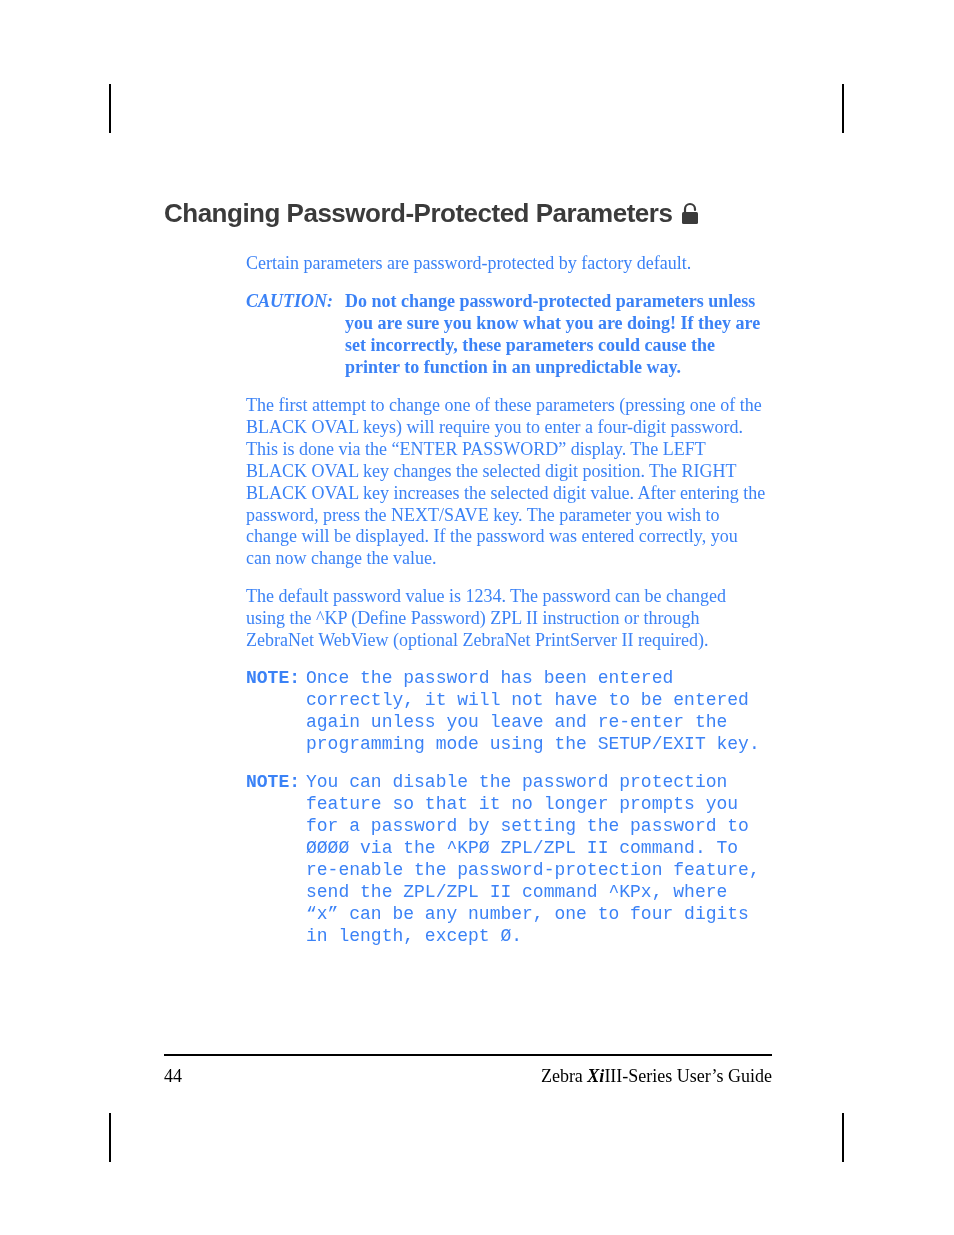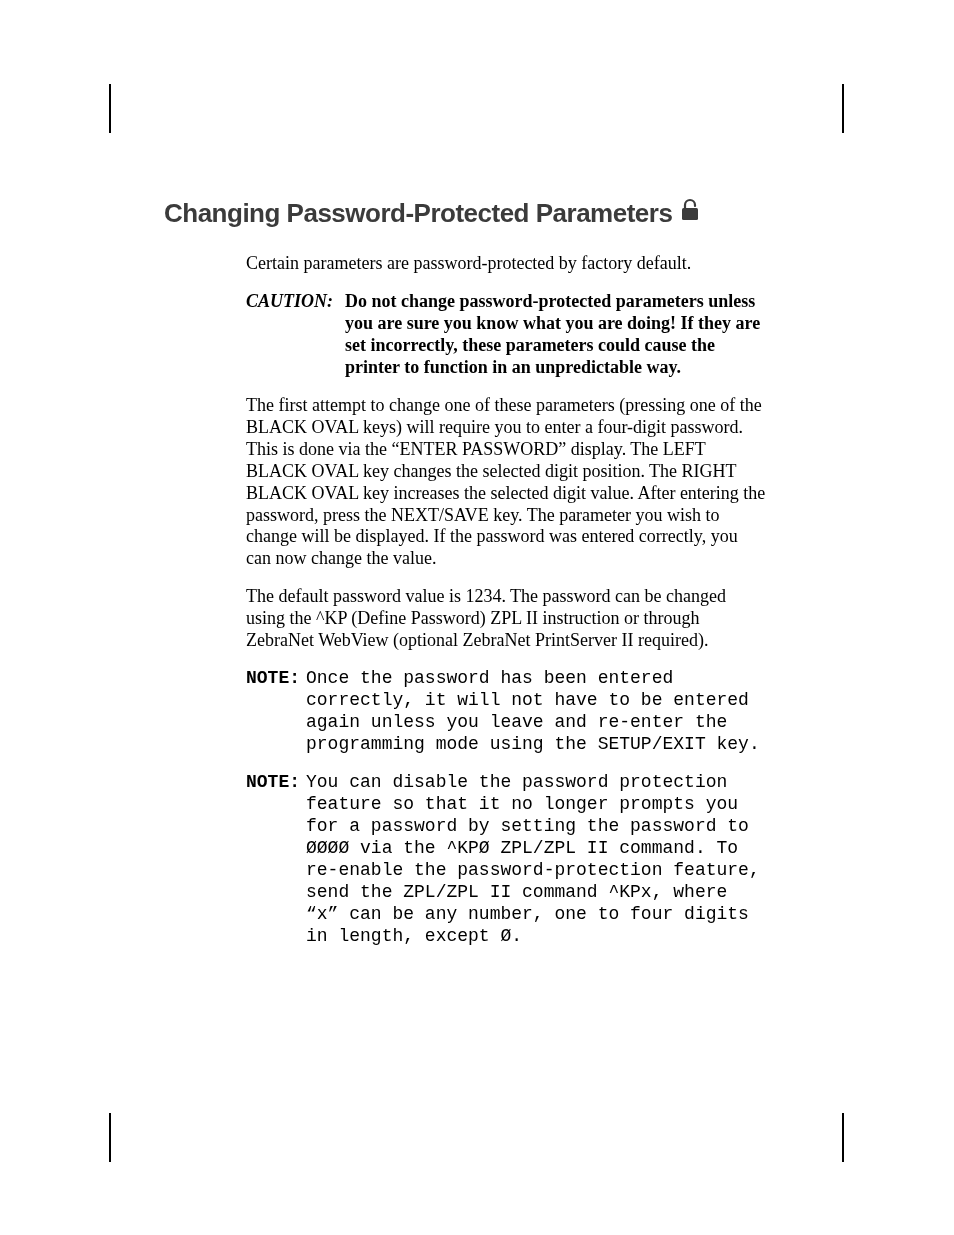--- a/index.html
+++ b/index.html
@@ -35,31 +35,32 @@
       width: 608px;
     }
     h1.heading {
       font-family: Arial, Helvetica, sans-serif;
       font-weight: 900;
       font-size: 26px;
       color: #3b3b3b;
       letter-spacing: -0.5px;
       margin-bottom: 24px;
       display: flex;
+      align-items: center;
       gap: 8px;
     }
     .lock-icon {
       display: inline-block;
       line-height: 0;
     }
     .body {
       margin-left: 82px;
       width: 520px;
       font-size: 18px;
-      color: #000000;
+      color: #3b82f6;
       line-height: 1.22;
     }
     .body p { margin-bottom: 16px; }
     .caution-block { margin-bottom: 16px; }
     .caution-block .row { display: flex; gap: 6px; }
     .caution-label {
       font-weight: bold;
       font-style: italic;
       white-space: nowrap;
       padding-right: 6px;
@@ -133,13 +134,22 @@
         <span class="note-text">Once the password has been entered correctly, it will not have to be entered again unless you leave and re-enter the programming mode using the SETUP/EXIT key.</span>
       </div>
 
       <div class="note-block">
         <span class="note-label">NOTE:</span>
         <span class="note-text">You can disable the password protection feature so that it no longer prompts you for a password by setting the password to ØØØØ via the ^KPØ ZPL/ZPL II  command.  To re-enable the password-protection feature, send the ZPL/ZPL II command ^KPx, where “x” can be any number, one to four digits in length, except Ø.</span>
       </div>
     </div>
   </div>
 
+  <div class="footer">
+    <div class="footer-rule"></div>
+    <div class="footer-row">
+      <span>44</span>
+      <span class="footer-right">
+        <span class="brand-pre">Zebra </span><span class="brand-xi">Xi</span><span>III-Series User’s Guide</span>
+      </span>
+    </div>
+  </div>
 </div>
 
 </body></html>

